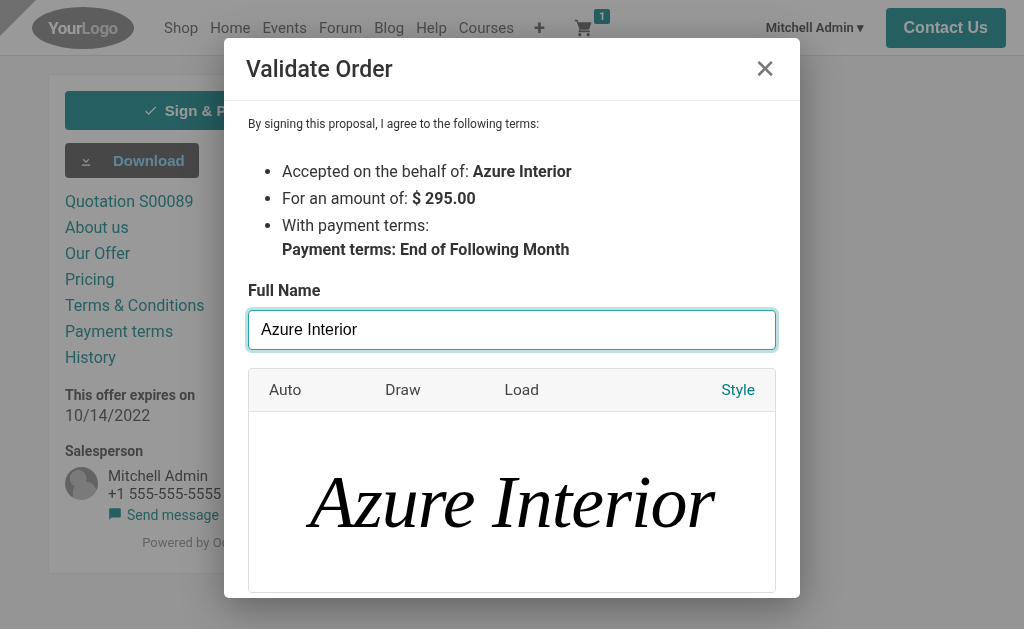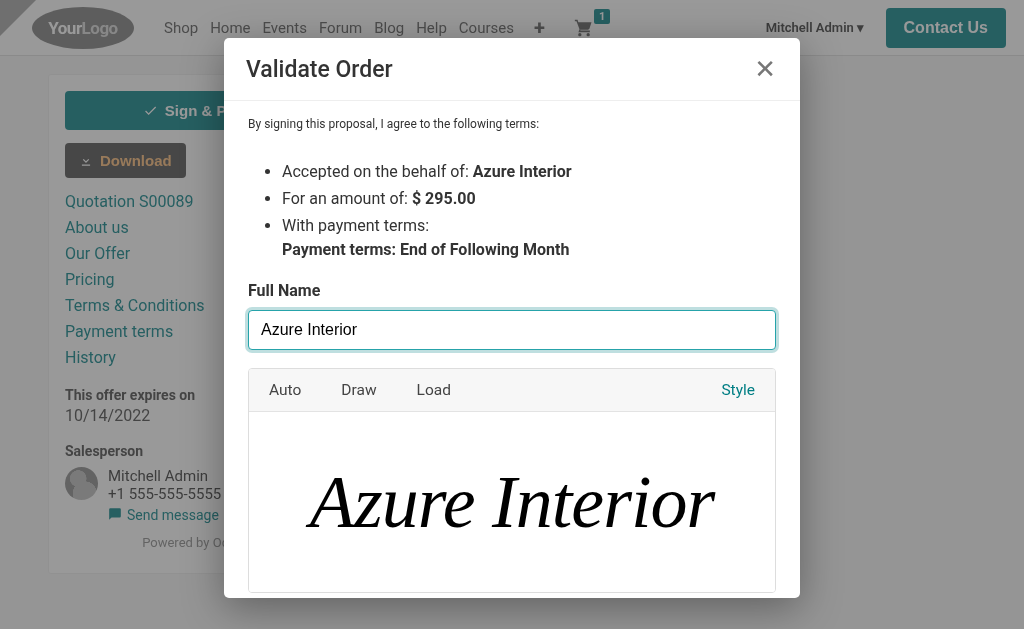--- a/index.html
+++ b/index.html
@@ -60,23 +60,23 @@
       width:290px;flex-shrink:0;background:#fff;border:1px solid #eee;border-radius:3px;
       padding:16px 16px 10px;
     }
     .sign-pay{
       width:100%;background:#017e84;color:#fff;border:none;
       padding:11px 0;border-radius:4px;font-size:15px;font-weight:600;
       display:flex;align-items:center;justify-content:center;gap:7px;
       margin-bottom:13px;
     }
     .download-btn{
-      background:#4b4b4b;color:#fdba74;border:none;padding:9px 14px;
+      background:#4b4b4b;color:#7dd3fc;border:none;padding:9px 14px;
       border-radius:4px;font-size:15px;font-weight:600;
-      display:inline-flex;align-items:center;gap:7px;margin-bottom:14px;
+      display:inline-flex;align-items:center;gap:20px;margin-bottom:14px;
     }
     .side-links{display:flex;flex-direction:column;gap:7px;font-size:16px;color:#017e84;margin-bottom:20px}
     .side-links span{cursor:pointer}
     .expires-lbl{font-size:14px;font-weight:700;color:#444}
     .expires-date{font-size:16px;color:#444;margin:3px 0 18px}
     .sales-lbl{font-size:14px;font-weight:700;color:#444;margin-bottom:8px}
     .sales-row{display:flex;gap:10px}
     .avatar{width:33px;height:33px;border-radius:50%;background:#888;
       background-image:radial-gradient(circle at 40% 35%,#bbb 0 28%,transparent 29%),
                        radial-gradient(circle at 60% 80%,#bbb 0 36%,transparent 37%);
@@ -117,21 +117,21 @@
       border-radius:4px;outline:none;
       box-shadow:0 0 0 3px rgba(1,126,132,.25);
       border-color:#26a3aa;
       margin-bottom:18px;
     }
     .sig-box{
       border:1px solid #ddd;border-radius:4px;overflow:hidden;margin-bottom:20px;
     }
     .sig-tabs{
       display:flex;align-items:flex-end;background:#f7f7f7;
-      border-bottom:1px solid #e3e3e3;font-size:15.5px;
+      border-bottom:1px solid #e3e3e3;font-size:15.5px;gap:44px;
     }
     .sig-tab{padding:12px 20px;color:#444;cursor:pointer}
     .sig-tab.style{margin-left:auto;color:#017e84}
     .sig-canvas{
       height:180px;display:flex;align-items:center;justify-content:center;
       background:#fff;
     }
     .signature-text{
       font-family:"Brush Script MT","Segoe Script","Comic Sans MS",cursive;
       font-size:74px;line-height:1;color:#000;font-style:italic;

